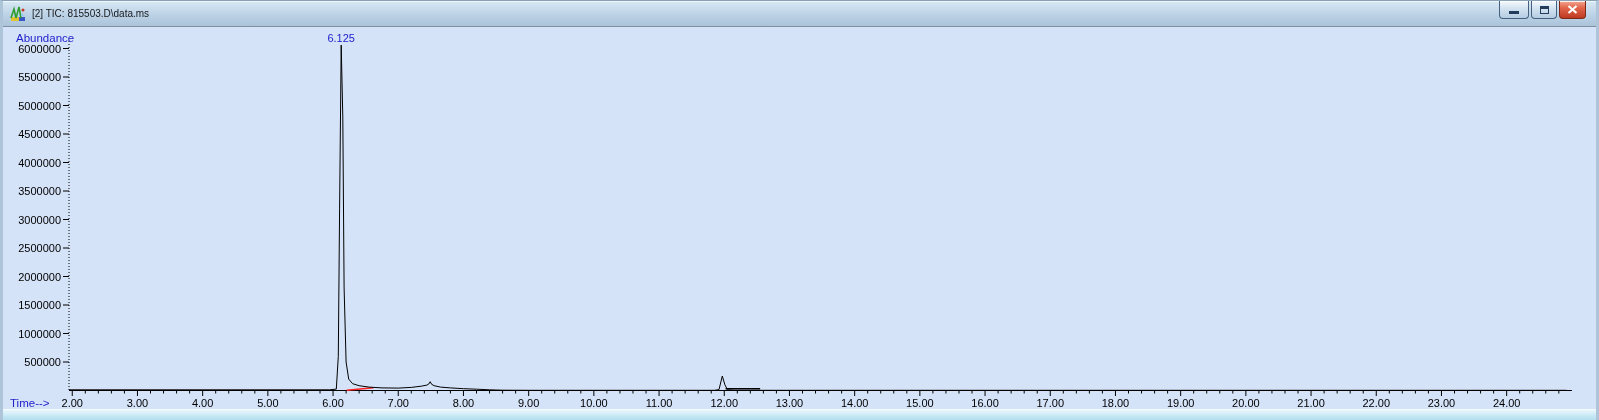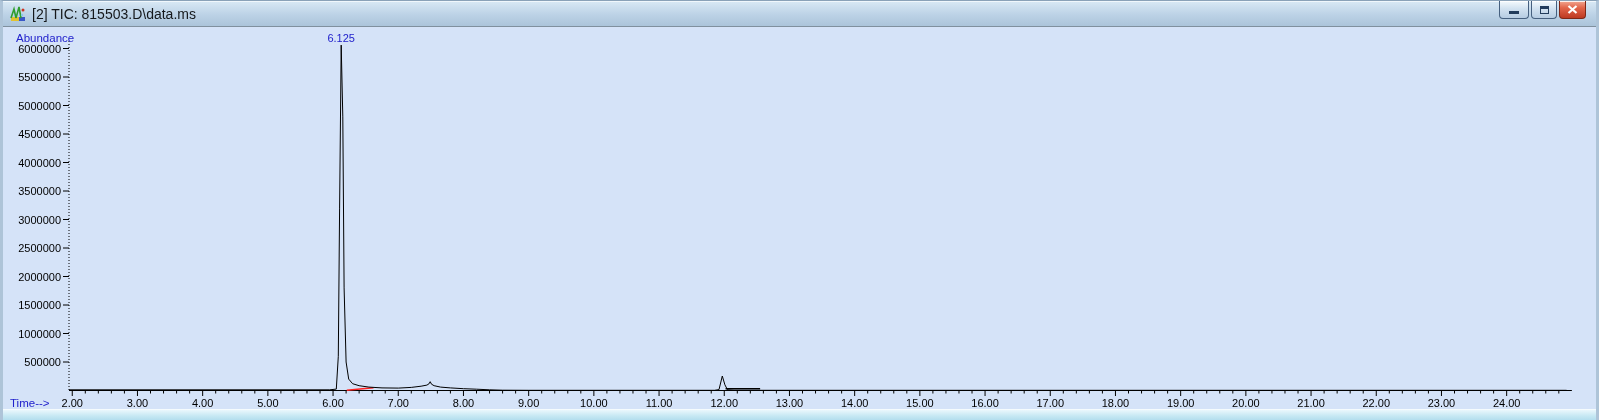--- a/index.html
+++ b/index.html
@@ -10,21 +10,21 @@
     background:#d5e3f8;
   }
   .titlebar {
     height:26px; display:flex; align-items:center; position:relative;
     background:linear-gradient(#d9e9f5, #bcd2e6 55%, #abc4da);
     border-bottom:1px solid #80909e;
     box-shadow: inset 0 1px 0 #f0f7fc;
     padding-left:7px;
   }
   .app-icon { width:16px; height:16px; margin-right:6px; flex:0 0 auto; }
-  .title-text { font-size:14px; color:#15181b; white-space:pre; }
+  .title-text { font-size:10px; color:#15181b; white-space:pre; }
   .win-controls { position:absolute; right:10px; top:0; display:flex; gap:2px; }
   .win-btn {
     height:18px; border:1px solid #46607f; border-top:none; border-radius:0 0 4px 4px;
     background:linear-gradient(#f4fafd, #d2e2f0 45%, #b6cce2);
     box-shadow: inset 0 1px 0 rgba(255,255,255,.85);
     display:flex; align-items:center; justify-content:center; cursor:default;
   }
   .win-btn.min { width:30px; }
   .win-btn.restore { width:26px; }
   .win-btn.close {

